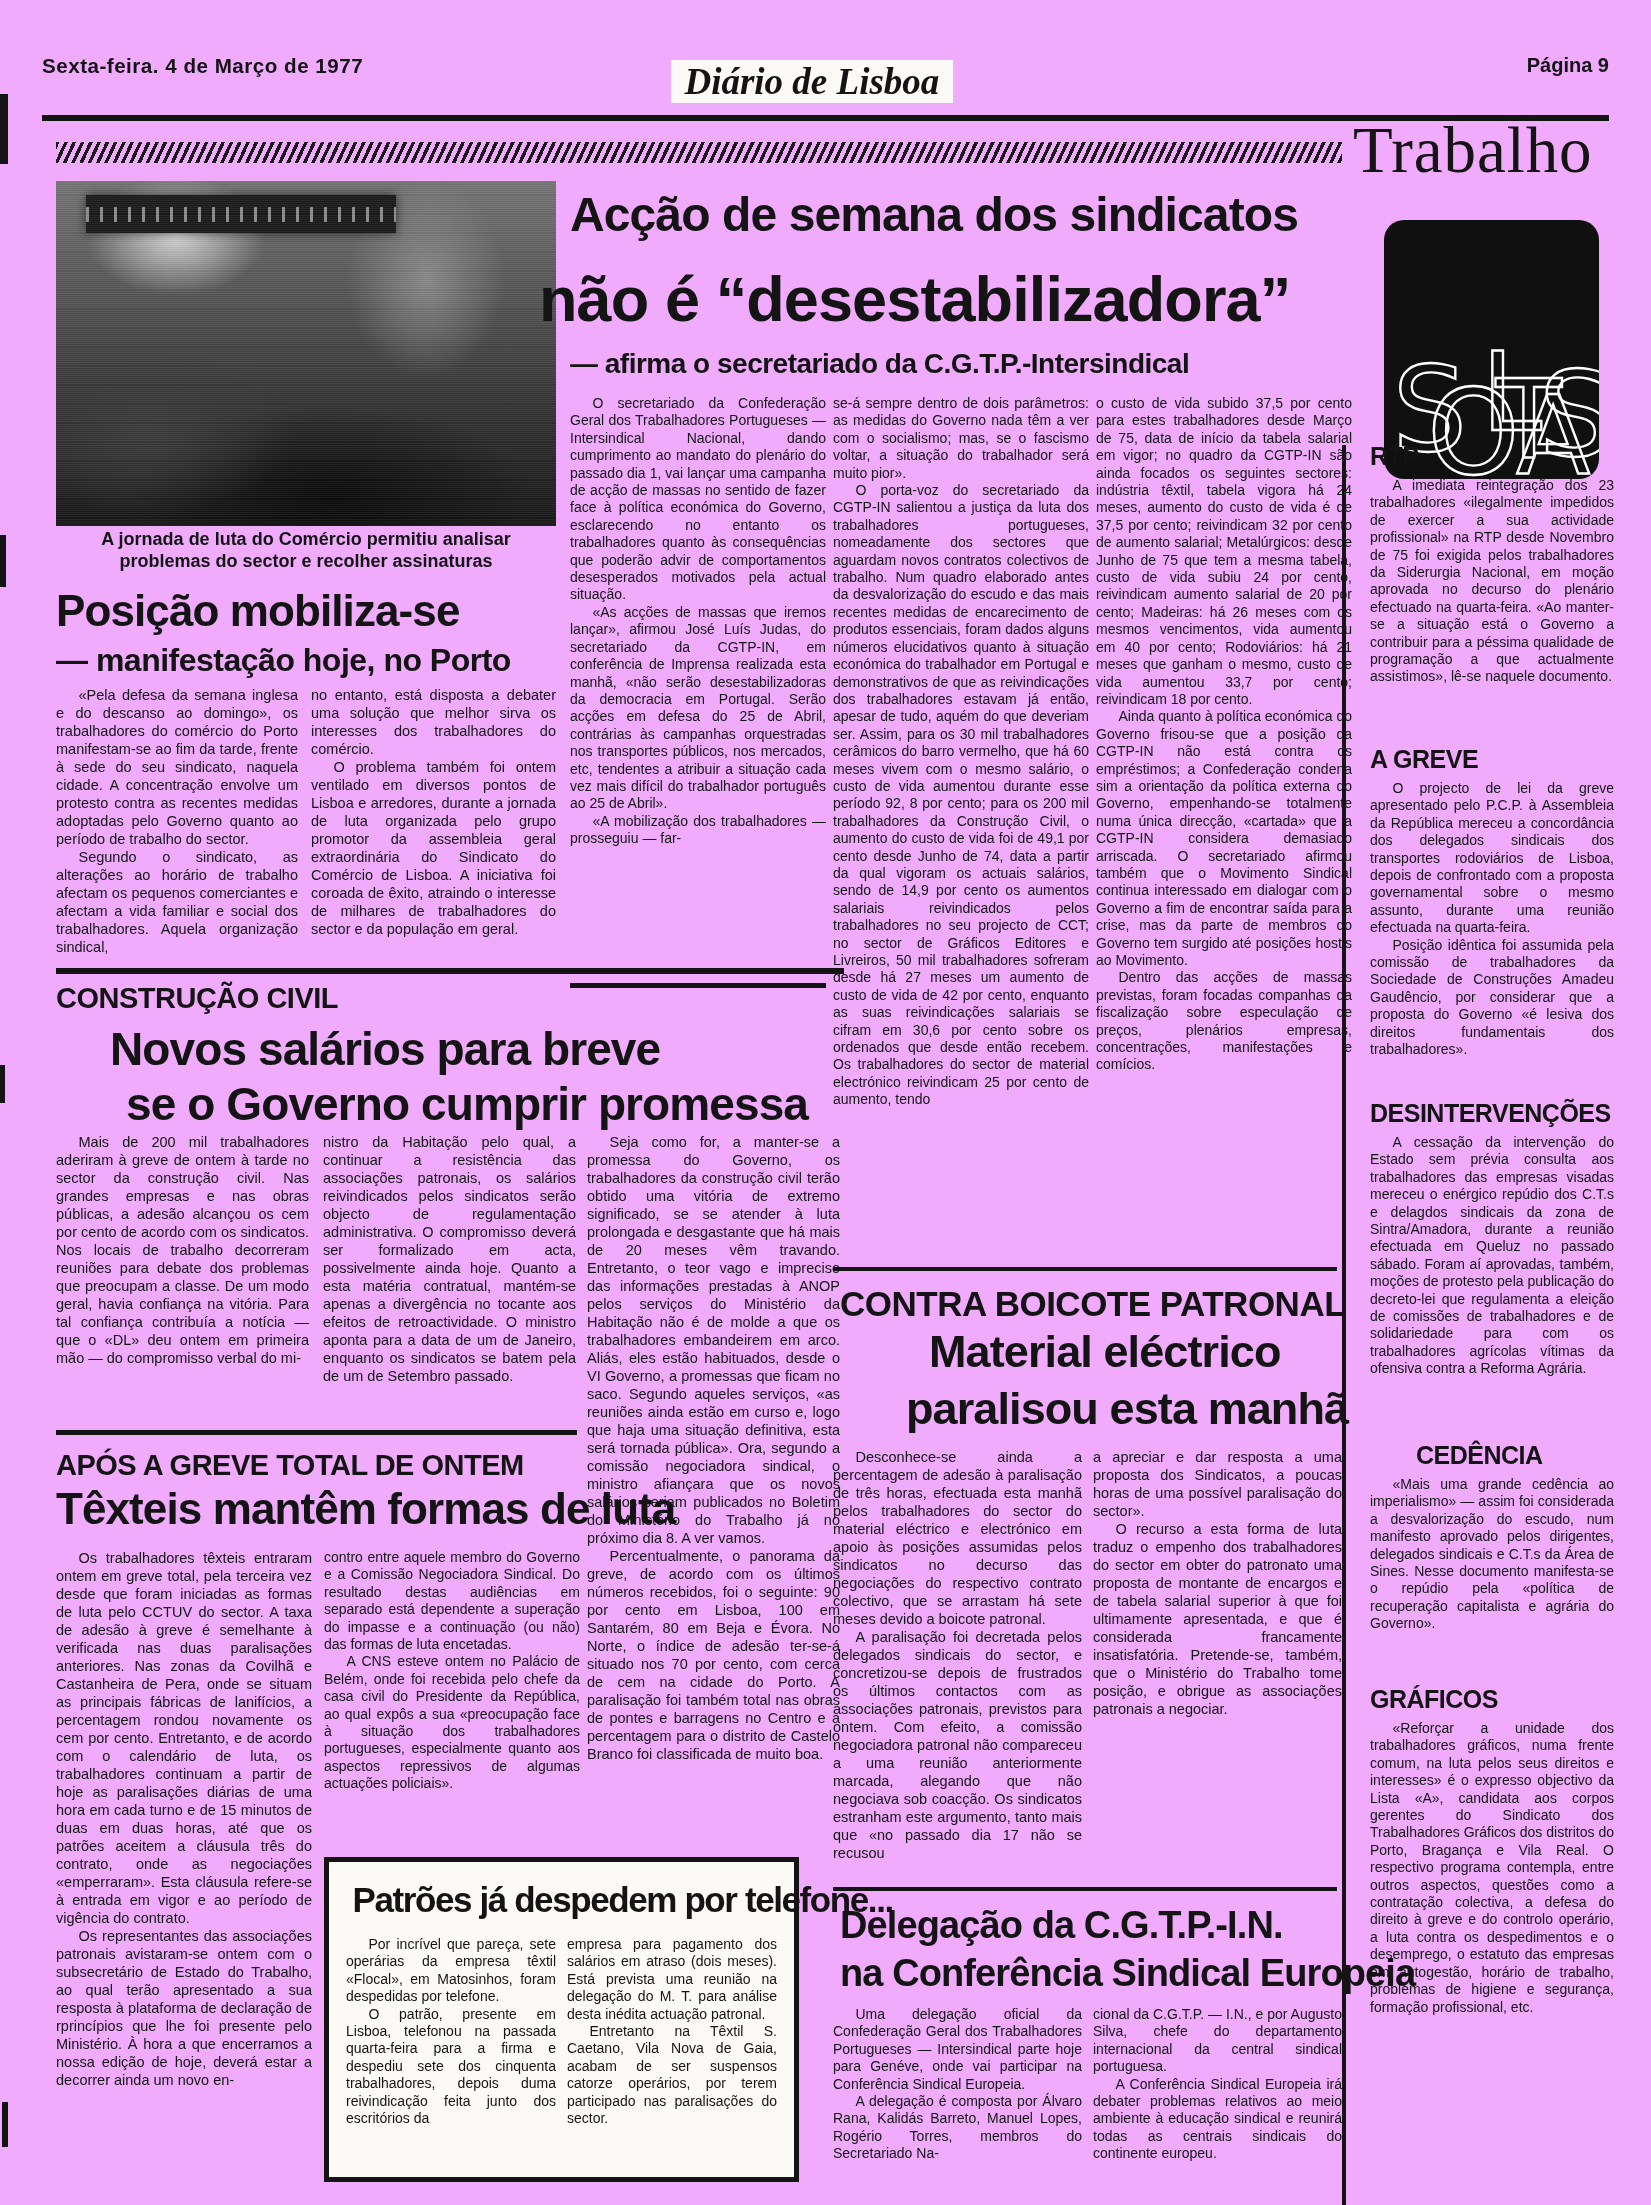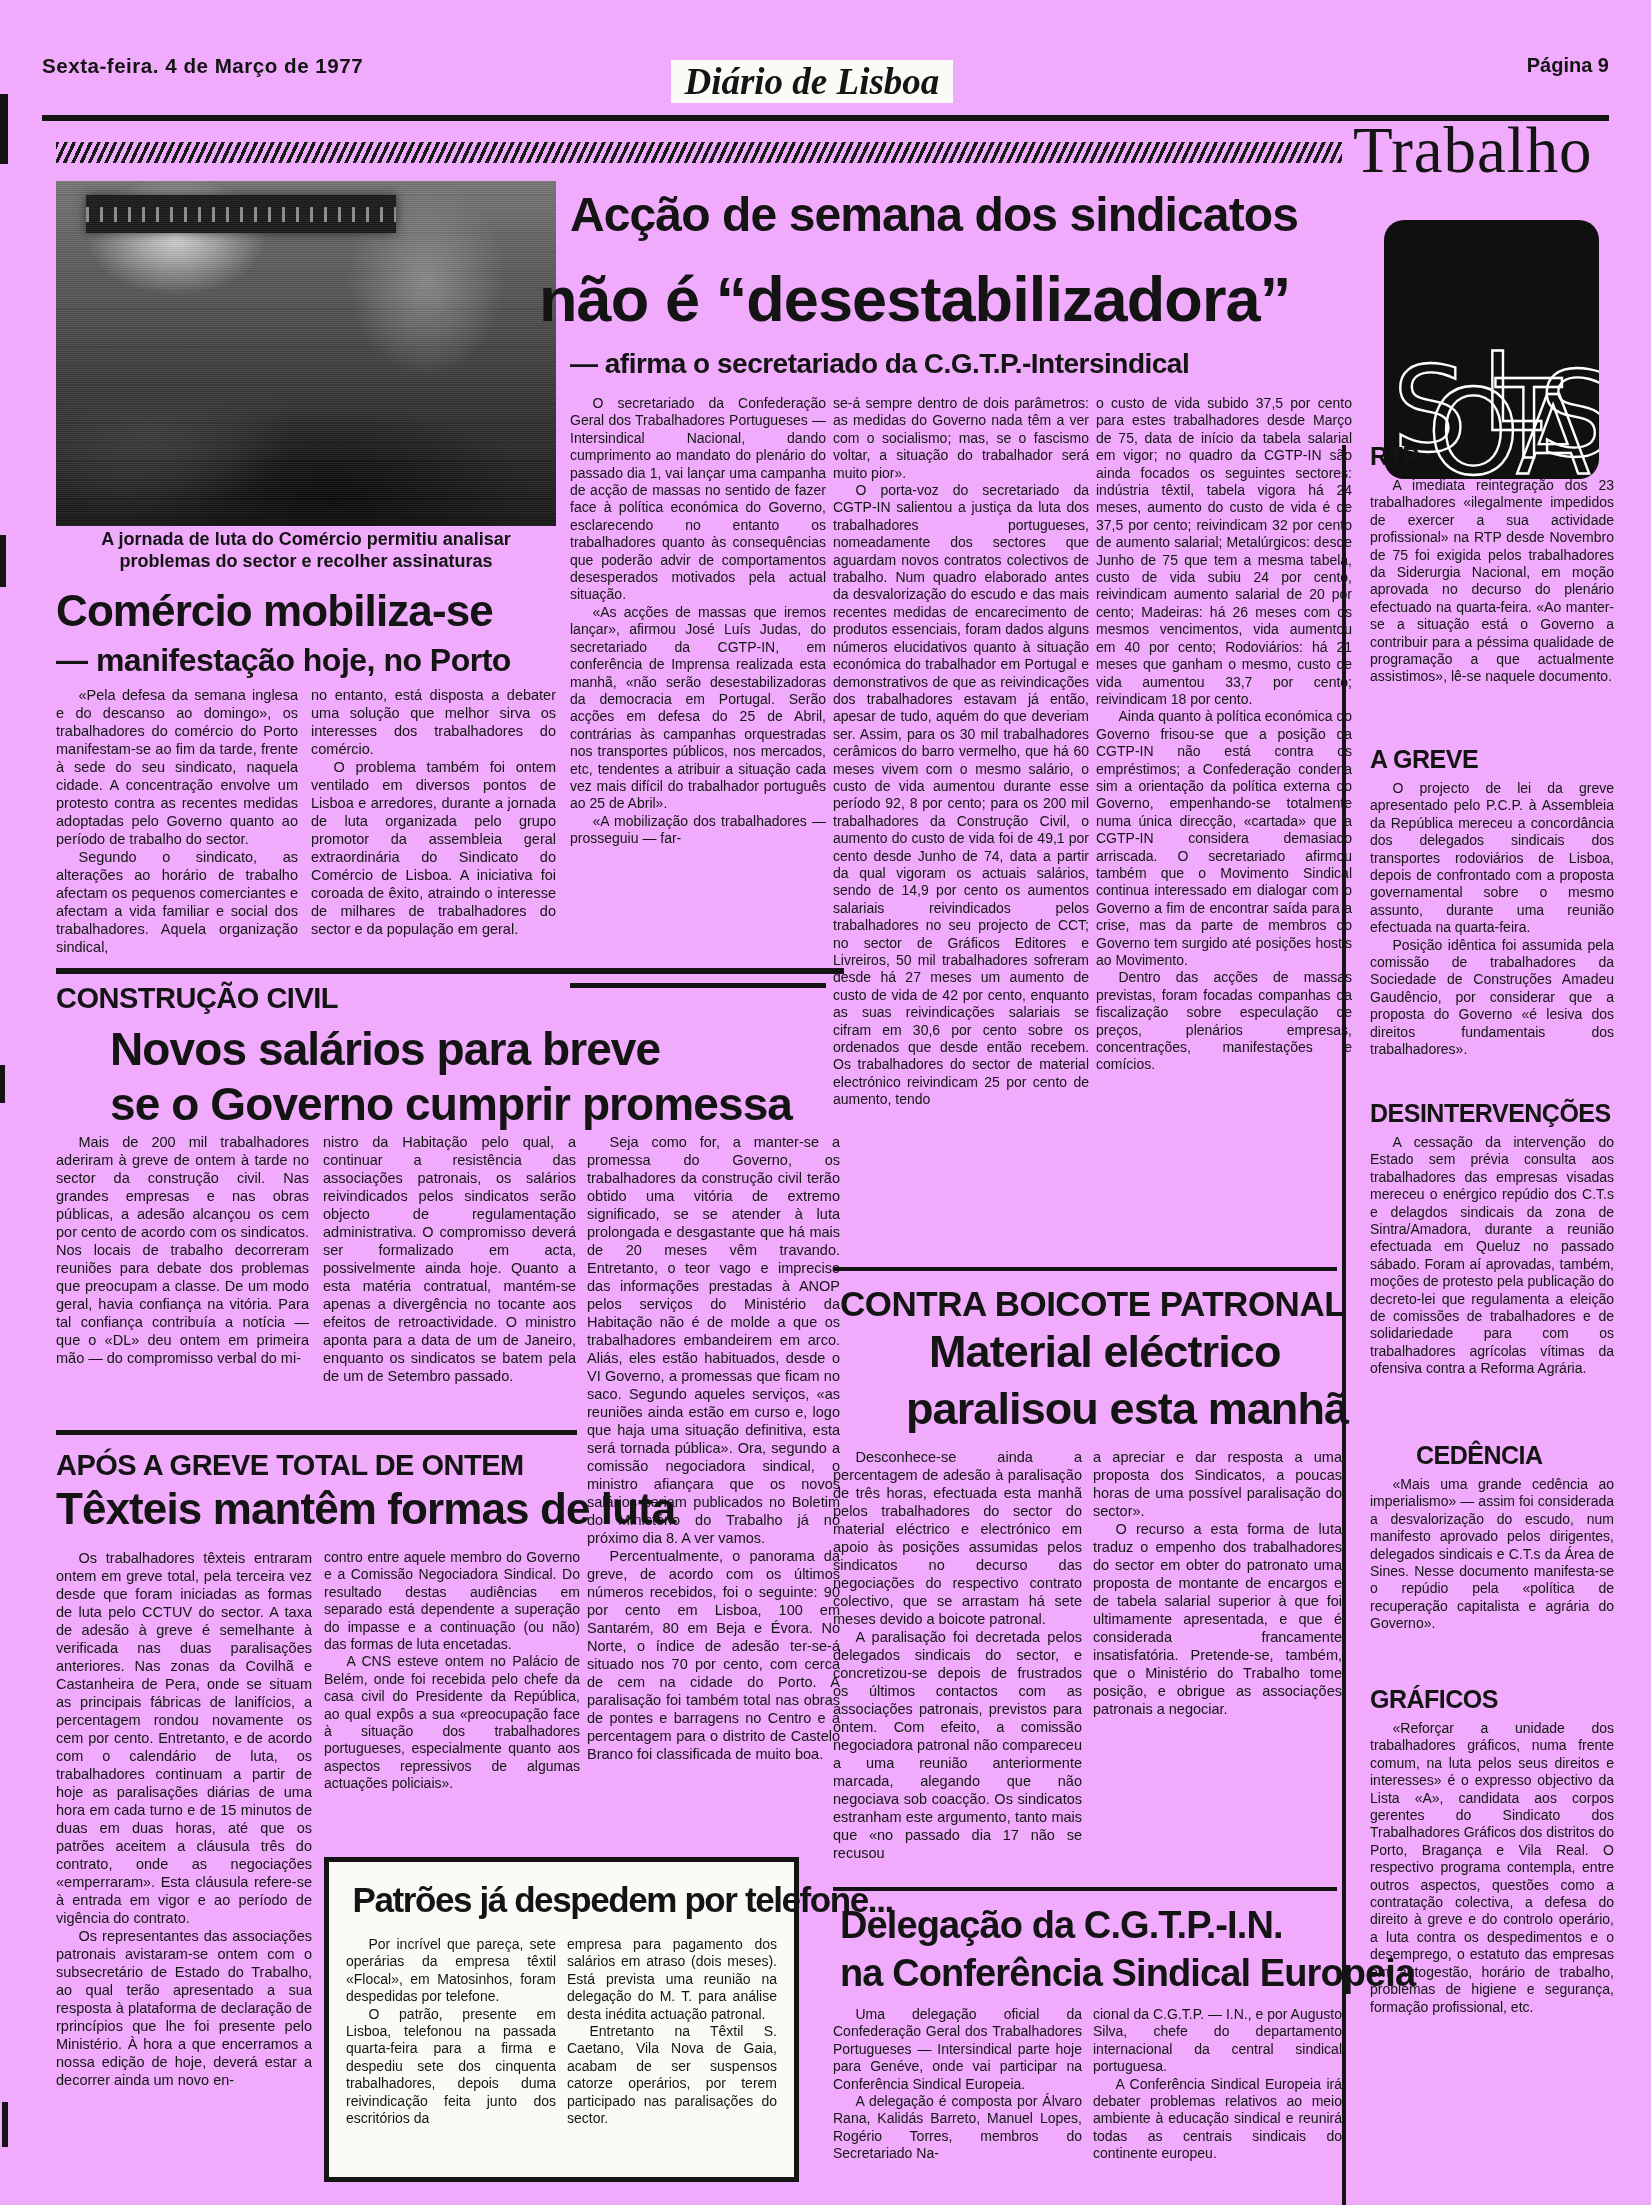--- a/index.html
+++ b/index.html
@@ -89,35 +89,35 @@
     <p style="text-indent:0;">se-á sempre dentro de dois parâmetros: as medidas do Governo nada têm a ver com o socialismo; mas, se o fascismo voltar, a situação do trabalhador será muito pior».</p>
     <p>O porta-voz do secretariado da CGTP-IN salientou a justiça da luta dos trabalhadores portugueses, nomeadamente dos sectores que aguardam novos contratos colectivos de trabalho. Num quadro elaborado antes da desvalorização do escudo e das mais recentes medidas de encarecimento de produtos essenciais, foram dados alguns números elucidativos quanto à situação económica do trabalhador em Portugal e demonstrativos de que as reivindicações dos trabalhadores estavam já então, apesar de tudo, aquém do que deveriam ser. Assim, para os 30 mil trabalhadores cerâmicos do barro vermelho, que há 60 meses vivem com o mesmo salário, o custo de vida aumentou durante esse período 92, 8 por cento; para os 200 mil trabalhadores da Construção Civil, o aumento do custo de vida foi de 49,1 por cento desde Junho de 74, data a partir da qual vigoram os actuais salários, sendo de 14,9 por cento os aumentos salariais reivindicados pelos trabalhadores no seu projecto de CCT; no sector de Gráficos Editores e Livreiros, 50 mil trabalhadores sofreram desde há 27 meses um aumento de custo de vida de 42 por cento, enquanto as suas reivindicações salariais se cifram em 30,6 por cento sobre os ordenados que desde então recebem. Os trabalhadores do sector de material electrónico reivindicam 25 por cento de aumento, tendo</p>
   </div>
   <div class="col b30" style="left:1096px;top:395px;width:256px;height:769px;">
     <p style="text-indent:0;">o custo de vida subido 37,5 por cento para estes trabalhadores desde Março de 75, data de início da tabela salarial em vigor; no quadro da CGTP-IN são ainda focados os seguintes sectores: indústria têxtil, tabela vigora há 24 meses, aumento do custo de vida é de 37,5 por cento; reivindicam 32 por cento de aumento salarial; Metalúrgicos: desde Junho de 75 que tem a mesma tabela, custo de vida subiu 24 por cento, reivindicam aumento salarial de 20 por cento; Madeiras: há 26 meses com os mesmos vencimentos, vida aumentou em 40 por cento; Rodoviários: há 21 meses que ganham o mesmo, custo de vida aumentou 33,7 por cento; reivindicam 18 por cento.</p>
     <p>Ainda quanto à política económica do Governo frisou-se que a posição da CGTP-IN não está contra os empréstimos; a Confederação condena sim a orientação da política externa do Governo, empenhando-se totalmente numa única direcção, «cartada» que a CGTP-IN considera demasiado arriscada. O secretariado afirmou também que o Movimento Sindical continua interessado em dialogar com o Governo a fim de encontrar saída para a crise, mas da parte de membros do Governo tem surgido até posições hostis ao Movimento.</p>
     <p>Dentro das acções de massas previstas, foram focadas companhas da fiscalização sobre especulação de preços, plenários empresas, concentrações, manifestações e comícios.</p>
   </div>
   <div class="rule" style="left:570px;top:983px;width:256px;height:4.7px;"></div>
 
-  <div class="abs headline" style="left:56px;top:586px;font-size:44px;">Comércio mobiliza-se</div>
+  <div class="abs headline" style="left:56px;top:586px;font-size:44px;">Posição mobiliza-se</div>
   <div class="abs kicker" style="left:56px;top:642px;font-size:32px;">— manifestação hoje, no Porto</div>
   <div class="col b31" style="left:56px;top:686px;width:242px;height:282px;">
     <p>«Pela defesa da semana inglesa e do descanso ao domingo», os trabalhadores do comércio do Porto manifestam-se ao fim da tarde, frente à sede do seu sindicato, naquela cidade. A concentração envolve um protesto contra as recentes medidas adoptadas pelo Governo quanto ao período de trabalho do sector.</p>
     <p>Segundo o sindicato, as alterações ao horário de trabalho afectam os pequenos comerciantes e afectam a vida familiar e social dos trabalhadores. Aquela organização sindical,</p>
   </div>
   <div class="col b31" style="left:311px;top:686px;width:245px;height:282px;">
     <p style="text-indent:0;">no entanto, está disposta a debater uma solução que melhor sirva os interesses dos trabalhadores do comércio.</p>
     <p>O problema também foi ontem ventilado em diversos pontos de Lisboa e arredores, durante a jornada de luta organizada pelo grupo promotor da assembleia geral extraordinária do Sindicato do Comércio de Lisboa. A iniciativa foi coroada de êxito, atraindo o interesse de milhares de trabalhadores do sector e da população em geral.</p>
   </div>
   <div class="rule" style="left:56px;top:968px;width:788px;height:5.6px;"></div>
 
   <div class="abs kicker" style="left:56px;top:982px;font-size:29px;">CONSTRUÇÃO CIVIL</div>
   <div class="abs headline" style="left:110px;top:1022px;font-size:46px;">Novos salários para breve</div>
-  <div class="abs headline" style="left:110px;top:1077px;font-size:46px;">se o Governo cumprir promessa</div>
+  <div class="abs headline" style="left:126px;top:1077px;font-size:46px;">se o Governo cumprir promessa</div>
   <div class="col b31" style="left:56px;top:1133px;width:253px;height:298px;">
     <p>Mais de 200 mil trabalhadores aderiram à greve de ontem à tarde no sector da construção civil. Nas grandes empresas e nas obras públicas, a adesão alcançou os cem por cento de acordo com os sindicatos. Nos locais de trabalho decorreram reuniões para debate dos problemas que preocupam a classe. De um modo geral, havia confiança na vitória. Para tal confiança contribuía a notícia — que o «DL» deu ontem em primeira mão — do compromisso verbal do mi-</p>
   </div>
   <div class="col b31" style="left:323px;top:1133px;width:253px;height:298px;">
     <p style="text-indent:0;">nistro da Habitação pelo qual, a continuar a resistência das associações patronais, os salários reivindicados pelos sindicatos serão objecto de regulamentação administrativa. O compromisso deverá ser formalizado em acta, possivelmente ainda hoje. Quanto a esta matéria contratual, mantém-se apenas a divergência no tocante aos efeitos de retroactividade. O ministro aponta para a data de um de Janeiro, enquanto os sindicatos se batem pela de um de Setembro passado.</p>
   </div>
   <div class="col b31" style="left:587px;top:1133px;width:253px;height:706px;">
     <p>Seja como for, a manter-se a promessa do Governo, os trabalhadores da construção civil terão obtido uma vitória de extremo significado, se se atender à luta prolongada e desgastante que há mais de 20 meses vêm travando. Entretanto, o teor vago e impreciso das informações prestadas à ANOP pelos serviços do Ministério da Habitação não é de molde a que os trabalhadores embandeirem em arco. Aliás, eles estão habituados, desde o VI Governo, a promessas que ficam no saco. Segundo aqueles serviços, «as reuniões ainda estão em curso e, logo que haja uma situação definitiva, esta será tornada pública». Ora, segundo a comissão negociadora sindical, o ministro afiançara que os novos salários seriam publicados no Boletim do Ministério do Trabalho já no próximo dia 8. A ver vamos.</p>
     <p>Percentualmente, o panorama da greve, de acordo com os últimos números recebidos, foi o seguinte: 90 por cento em Lisboa, 100 em Santarém, 80 em Beja e Évora. No Norte, o índice de adesão ter-se-á situado nos 70 por cento, com cerca de cem na cidade do Porto. A paralisação foi também total nas obras de pontes e barragens no Centro e a percentagem para o distrito de Castelo Branco foi classificada de muito boa.</p>
   </div>

